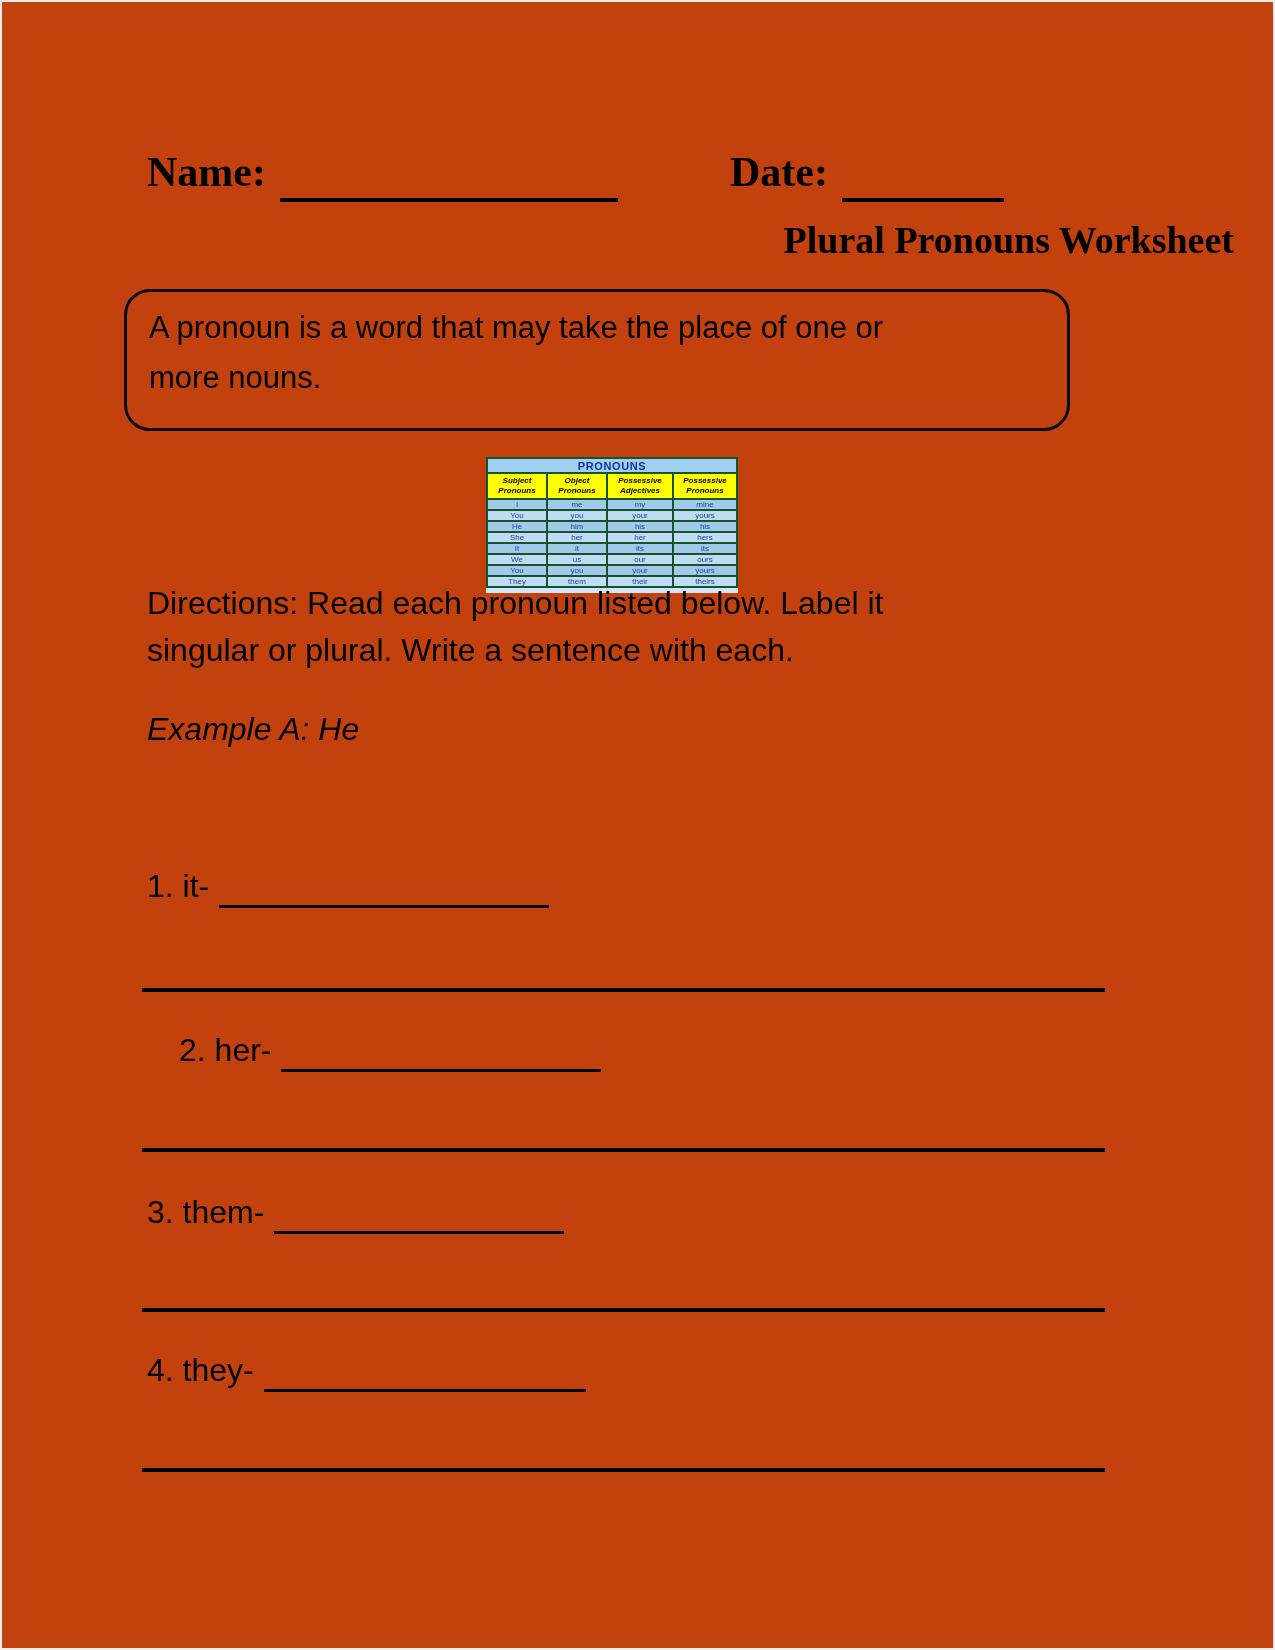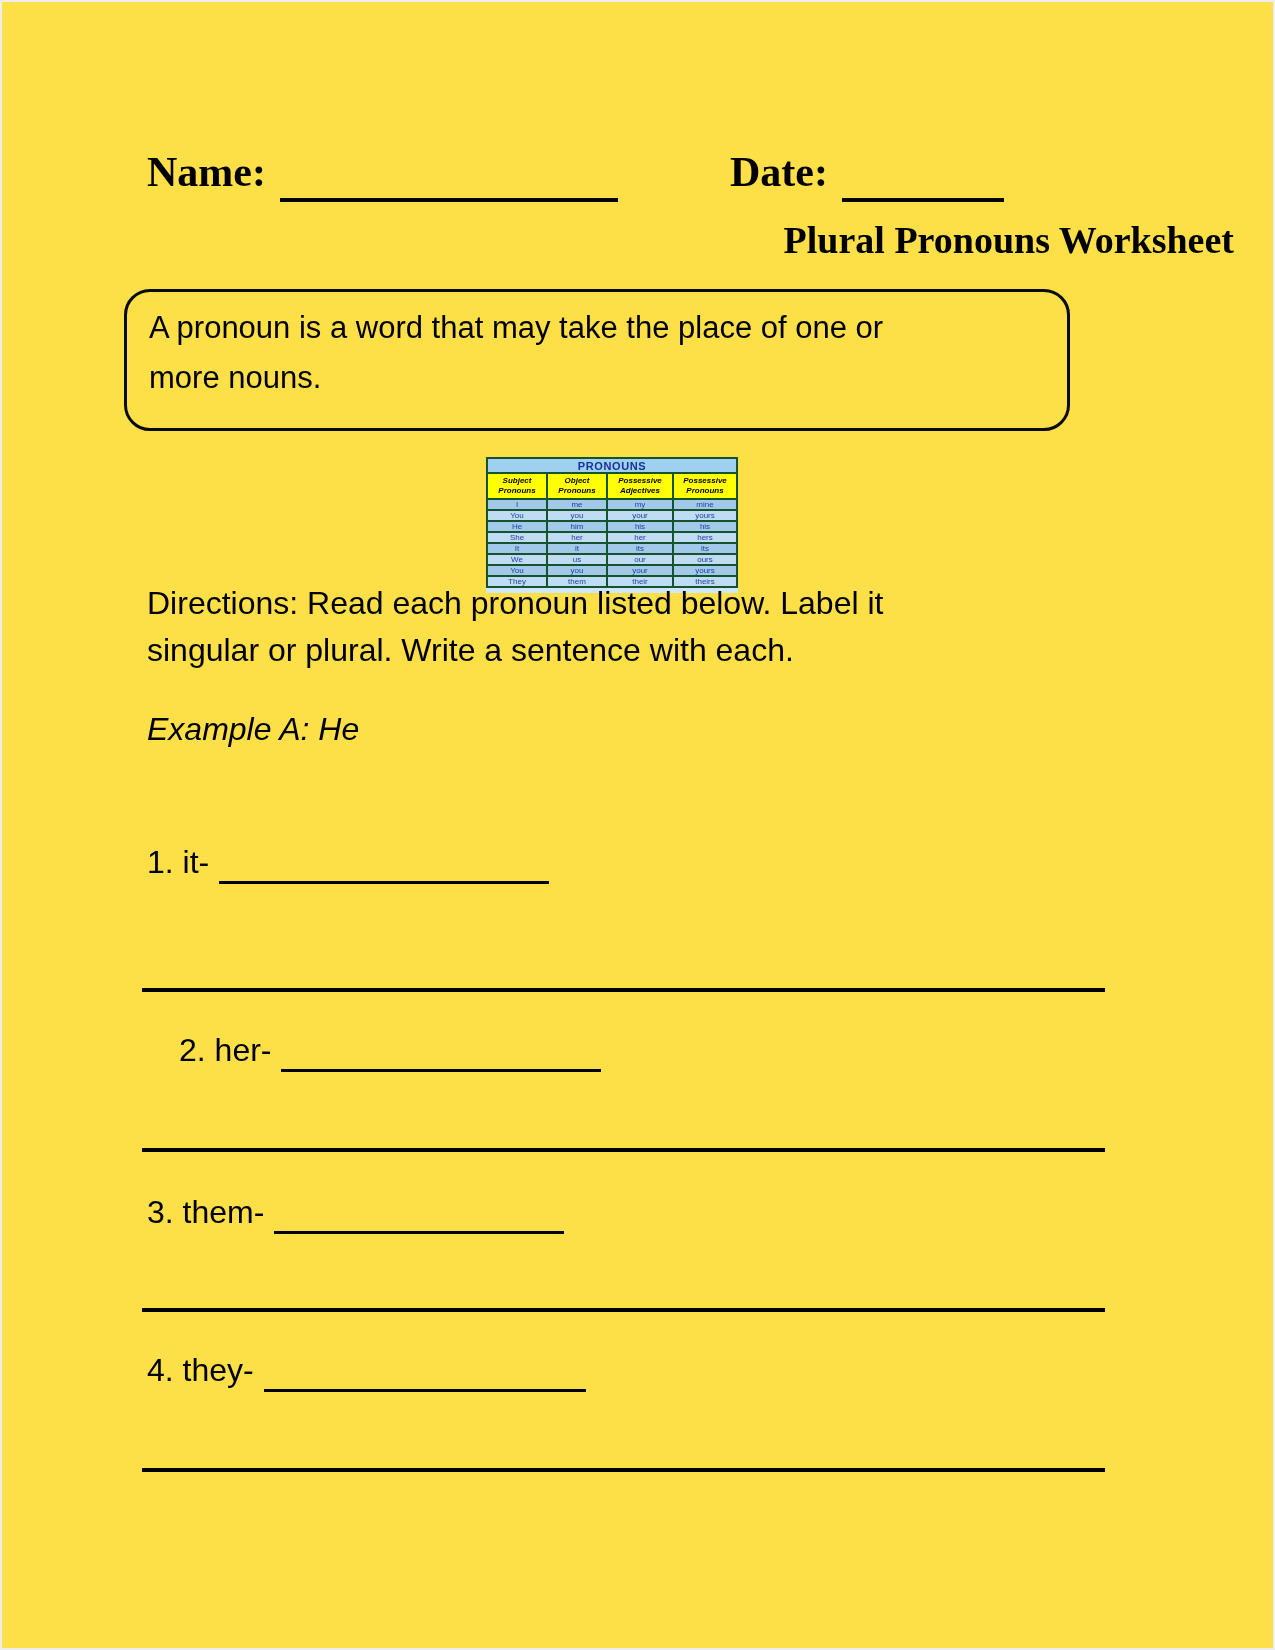--- a/index.html
+++ b/index.html
@@ -1,18 +1,18 @@
 <!DOCTYPE html>
 <html><head>
 <meta charset="utf-8">
 <style>
   * { margin:0; padding:0; box-sizing:border-box; }
   html,body { width:1275px; height:1650px; background:#ffffff; }
   body { font-family:"Liberation Sans", sans-serif; color:#000; position:relative; overflow:hidden; }
-  .page { position:absolute; inset:0; background:#fde047; border:2px solid #ededed;padding-left:47px; }
+  .page { position:absolute; inset:0; background:#c2410c; border:2px solid #ededed;padding-left:47px; }
 
   
   .name-group { position:absolute; top:146px; left:145px; white-space:nowrap; }
   .date-group { position:absolute; top:146px; left:728px; white-space:nowrap; }
   .hd-label { font-family:"Liberation Serif", serif; font-weight:bold; font-size:42px; }
   .blank { display:inline-block; border-bottom:4px solid #000; height:30px; }
   .name-blank { width:338px; margin-left:14px; vertical-align:-16px; }
   .date-blank { width:162px; margin-left:14px; vertical-align:-16px; }
 
   
@@ -39,21 +39,21 @@
   
   .directions { position:absolute; top:578px; left:145px; width:990px;
                 font-size:32px; line-height:47px; }
 
   
   .example { position:absolute; top:702px; left:145px; font-style:italic;
              font-size:32px; line-height:50px; }
 
   
   .item { position:absolute; left:145px; font-size:32px; white-space:nowrap; }
-  .item-1 { top:842px;text-align:right; } .item-2 { top:1030px;margin-left:32px; } .item-3 { top:1192px; } .item-4 { top:1350px; }
+  .item-1 { top:866px;text-align:right; } .item-2 { top:1030px;margin-left:32px; } .item-3 { top:1192px; } .item-4 { top:1350px; }
   .item .blank { border-bottom-width:3px; margin-left:10px; vertical-align:-11px; }
   .item-1 .blank { width:330px; } .item-2 .blank { width:320px; }
   .item-3 .blank { width:290px; } .item-4 .blank { width:322px; }
 
   
   .rule { position:absolute; left:140px; width:963px; height:0; border-top:4px solid #000; }
   .rule-1 { top:986px; } .rule-2 { top:1146px; } .rule-3 { top:1306px; } .rule-4 { top:1466px; }
 </style>
 </head>
 <body>

